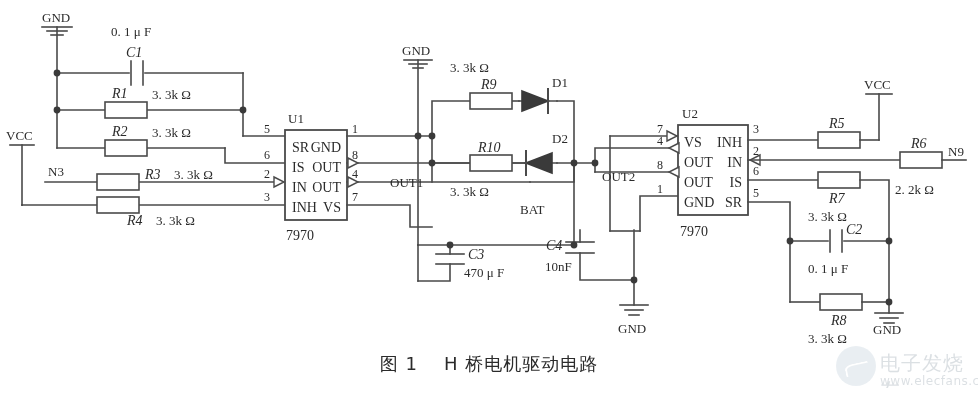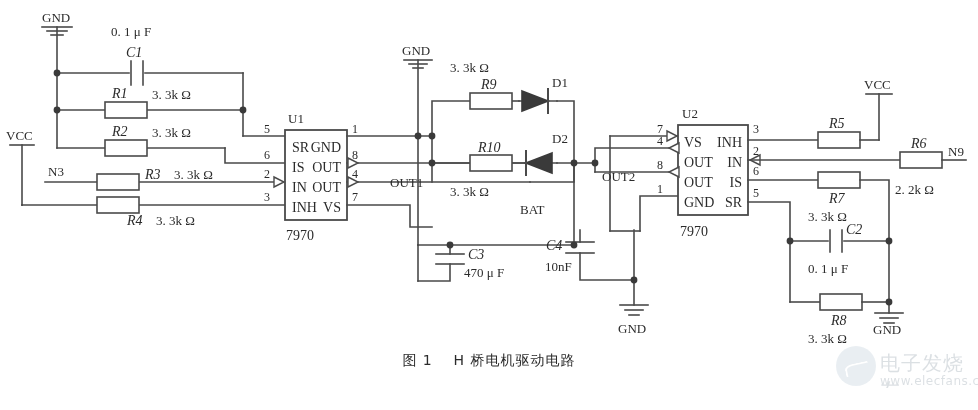--- a/index.html
+++ b/index.html
@@ -27,21 +27,21 @@
   }
   .cap-block{
     position:absolute;
     left:0;
     width:978px;
     text-align:center;
     color:#2b2b2b;
   }
   .cap-cn{
     top:352px;
-    font-size:14px;
+    font-size:18px;
     letter-spacing:1px;
     font-family:"DejaVu Sans", sans-serif;
   }
   .cap-cn .num{letter-spacing:0;}
   .cap-en{
     top:378px;
     font-size:15px;
     font-family:"Liberation Serif", serif;
   }
   .cap-en .sp{display:inline-block;width:14px;}

